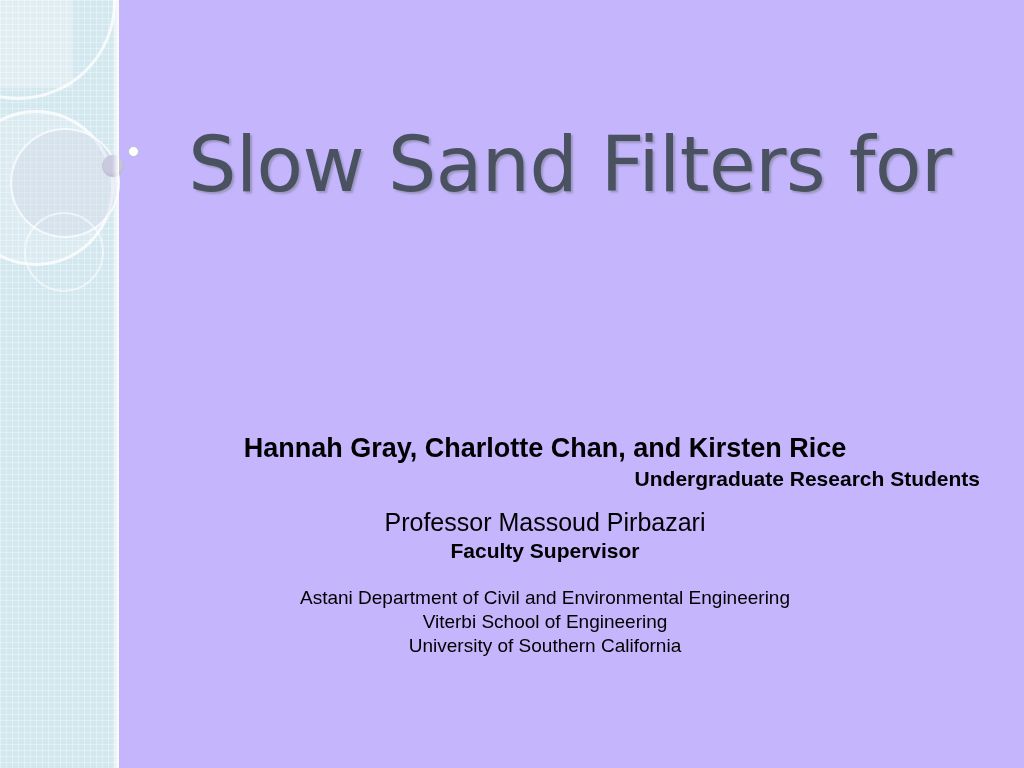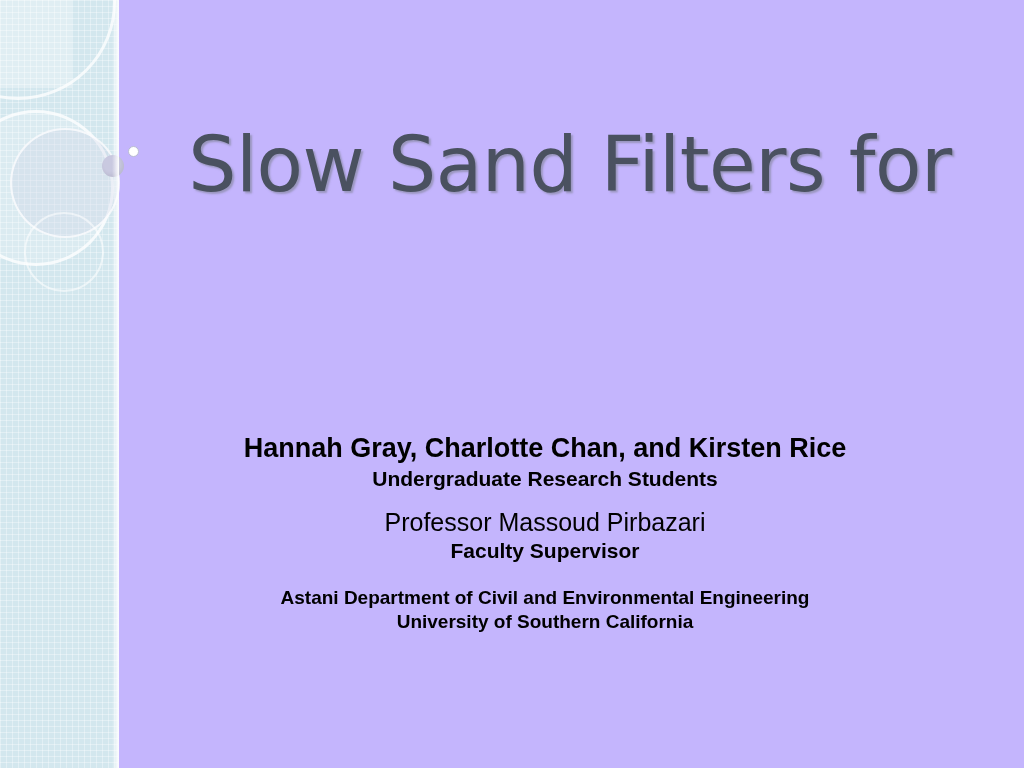--- a/index.html
+++ b/index.html
@@ -145,38 +145,39 @@
   .authors {
     font-size: 27px;
     font-weight: bold;
     line-height: 32px;
     margin-bottom: 2px;
   }
   .authors-role {
     font-size: 21px;
     font-weight: bold;
     line-height: 26px;
+    text-align: right;
   }
   .supervisor {
     font-size: 25px;
     font-weight: normal;
     line-height: 32px;
     margin-top: 14px;
   }
   .supervisor-role {
     font-size: 21px;
     font-weight: bold;
     line-height: 26px;
   }
   .affiliation {
     margin-top: 22px;
   }
   .affiliation div {
     font-size: 19px;
-    font-weight: bold;
+    font-weight: normal;
     line-height: 24px;
   }
 </style>
 </head>
 <body>
 
 <div class="slide">
 
   <div class="left-band"></div>
   <div class="band-corner"></div>
@@ -192,17 +193,18 @@
     <div class="title-line">Slow Sand Filters for</div>
   </div>
 
   <div class="subtitle-block">
     <div class="authors">Hannah Gray, Charlotte Chan, and Kirsten Rice</div>
     <div class="authors-role">Undergraduate Research Students</div>
     <div class="supervisor">Professor Massoud Pirbazari</div>
     <div class="supervisor-role">Faculty Supervisor</div>
     <div class="affiliation">
       <div>Astani Department of Civil and Environmental Engineering</div>
+      <div>Viterbi School of Engineering</div>
       <div>University of Southern California</div>
     </div>
   </div>
 
 </div>
 
 </body></html>

